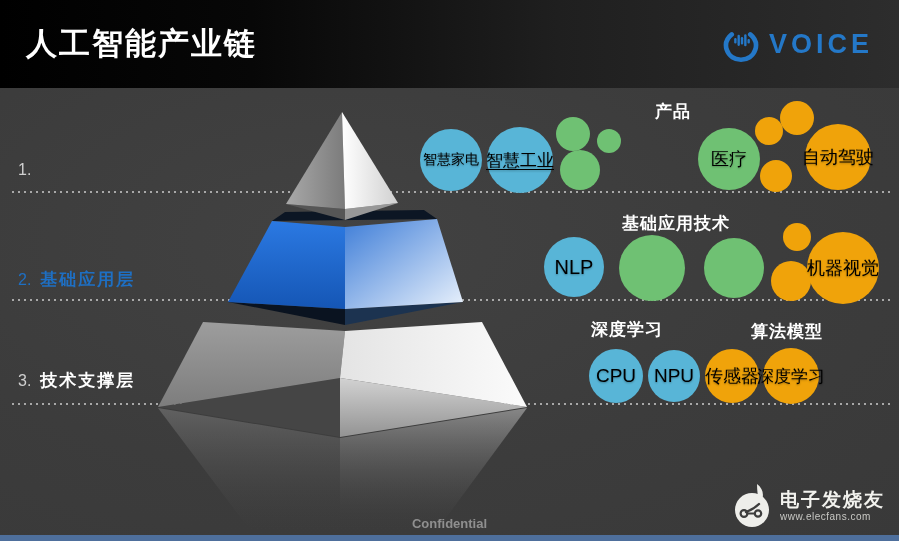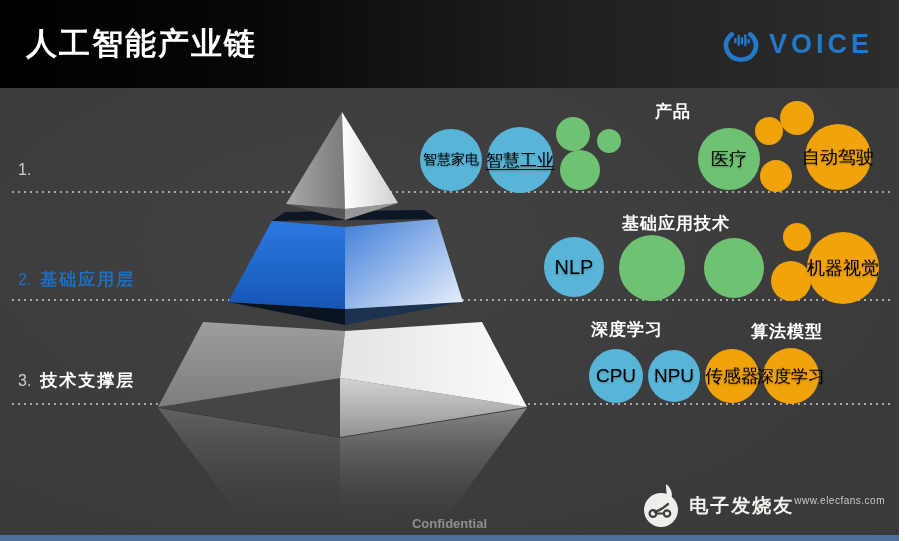--- a/index.html
+++ b/index.html
@@ -39,21 +39,21 @@
   .b-blue   { background:#58b5d7; }
   .b-green  { background:#6fc173; }
   .b-orange { background:#f0a30a; }
   .decor { position:absolute; border-radius:50%; }
   .u { text-decoration:underline; text-underline-offset:3px; }
 
   
   .confidential { position:absolute; top:516px; left:50%; transform:translateX(-50%);
                   color:#8f8f8f; font-size:13px; font-weight:bold; }
   .elecfans { position:absolute; right:14px; top:482px; display:flex; align-items:center; gap:7px; }
-  .ef-txt { display:flex; flex-direction:row; line-height:1.15; }
+  .ef-txt { display:flex; flex-direction:column; line-height:1.15; }
   .ef-name { color:#f2f2ee; font-size:19px; font-weight:bold; letter-spacing:2px; }
   .ef-site { color:#c9c9c5; font-size:10px; letter-spacing:.5px; }
   .bottom-bar { position:absolute; bottom:0; left:0; width:100%; height:6px; background:#4e6f9c; }
 </style>
 </head>
 <body>
 
 <div class="slide">
 
   <div class="header">

